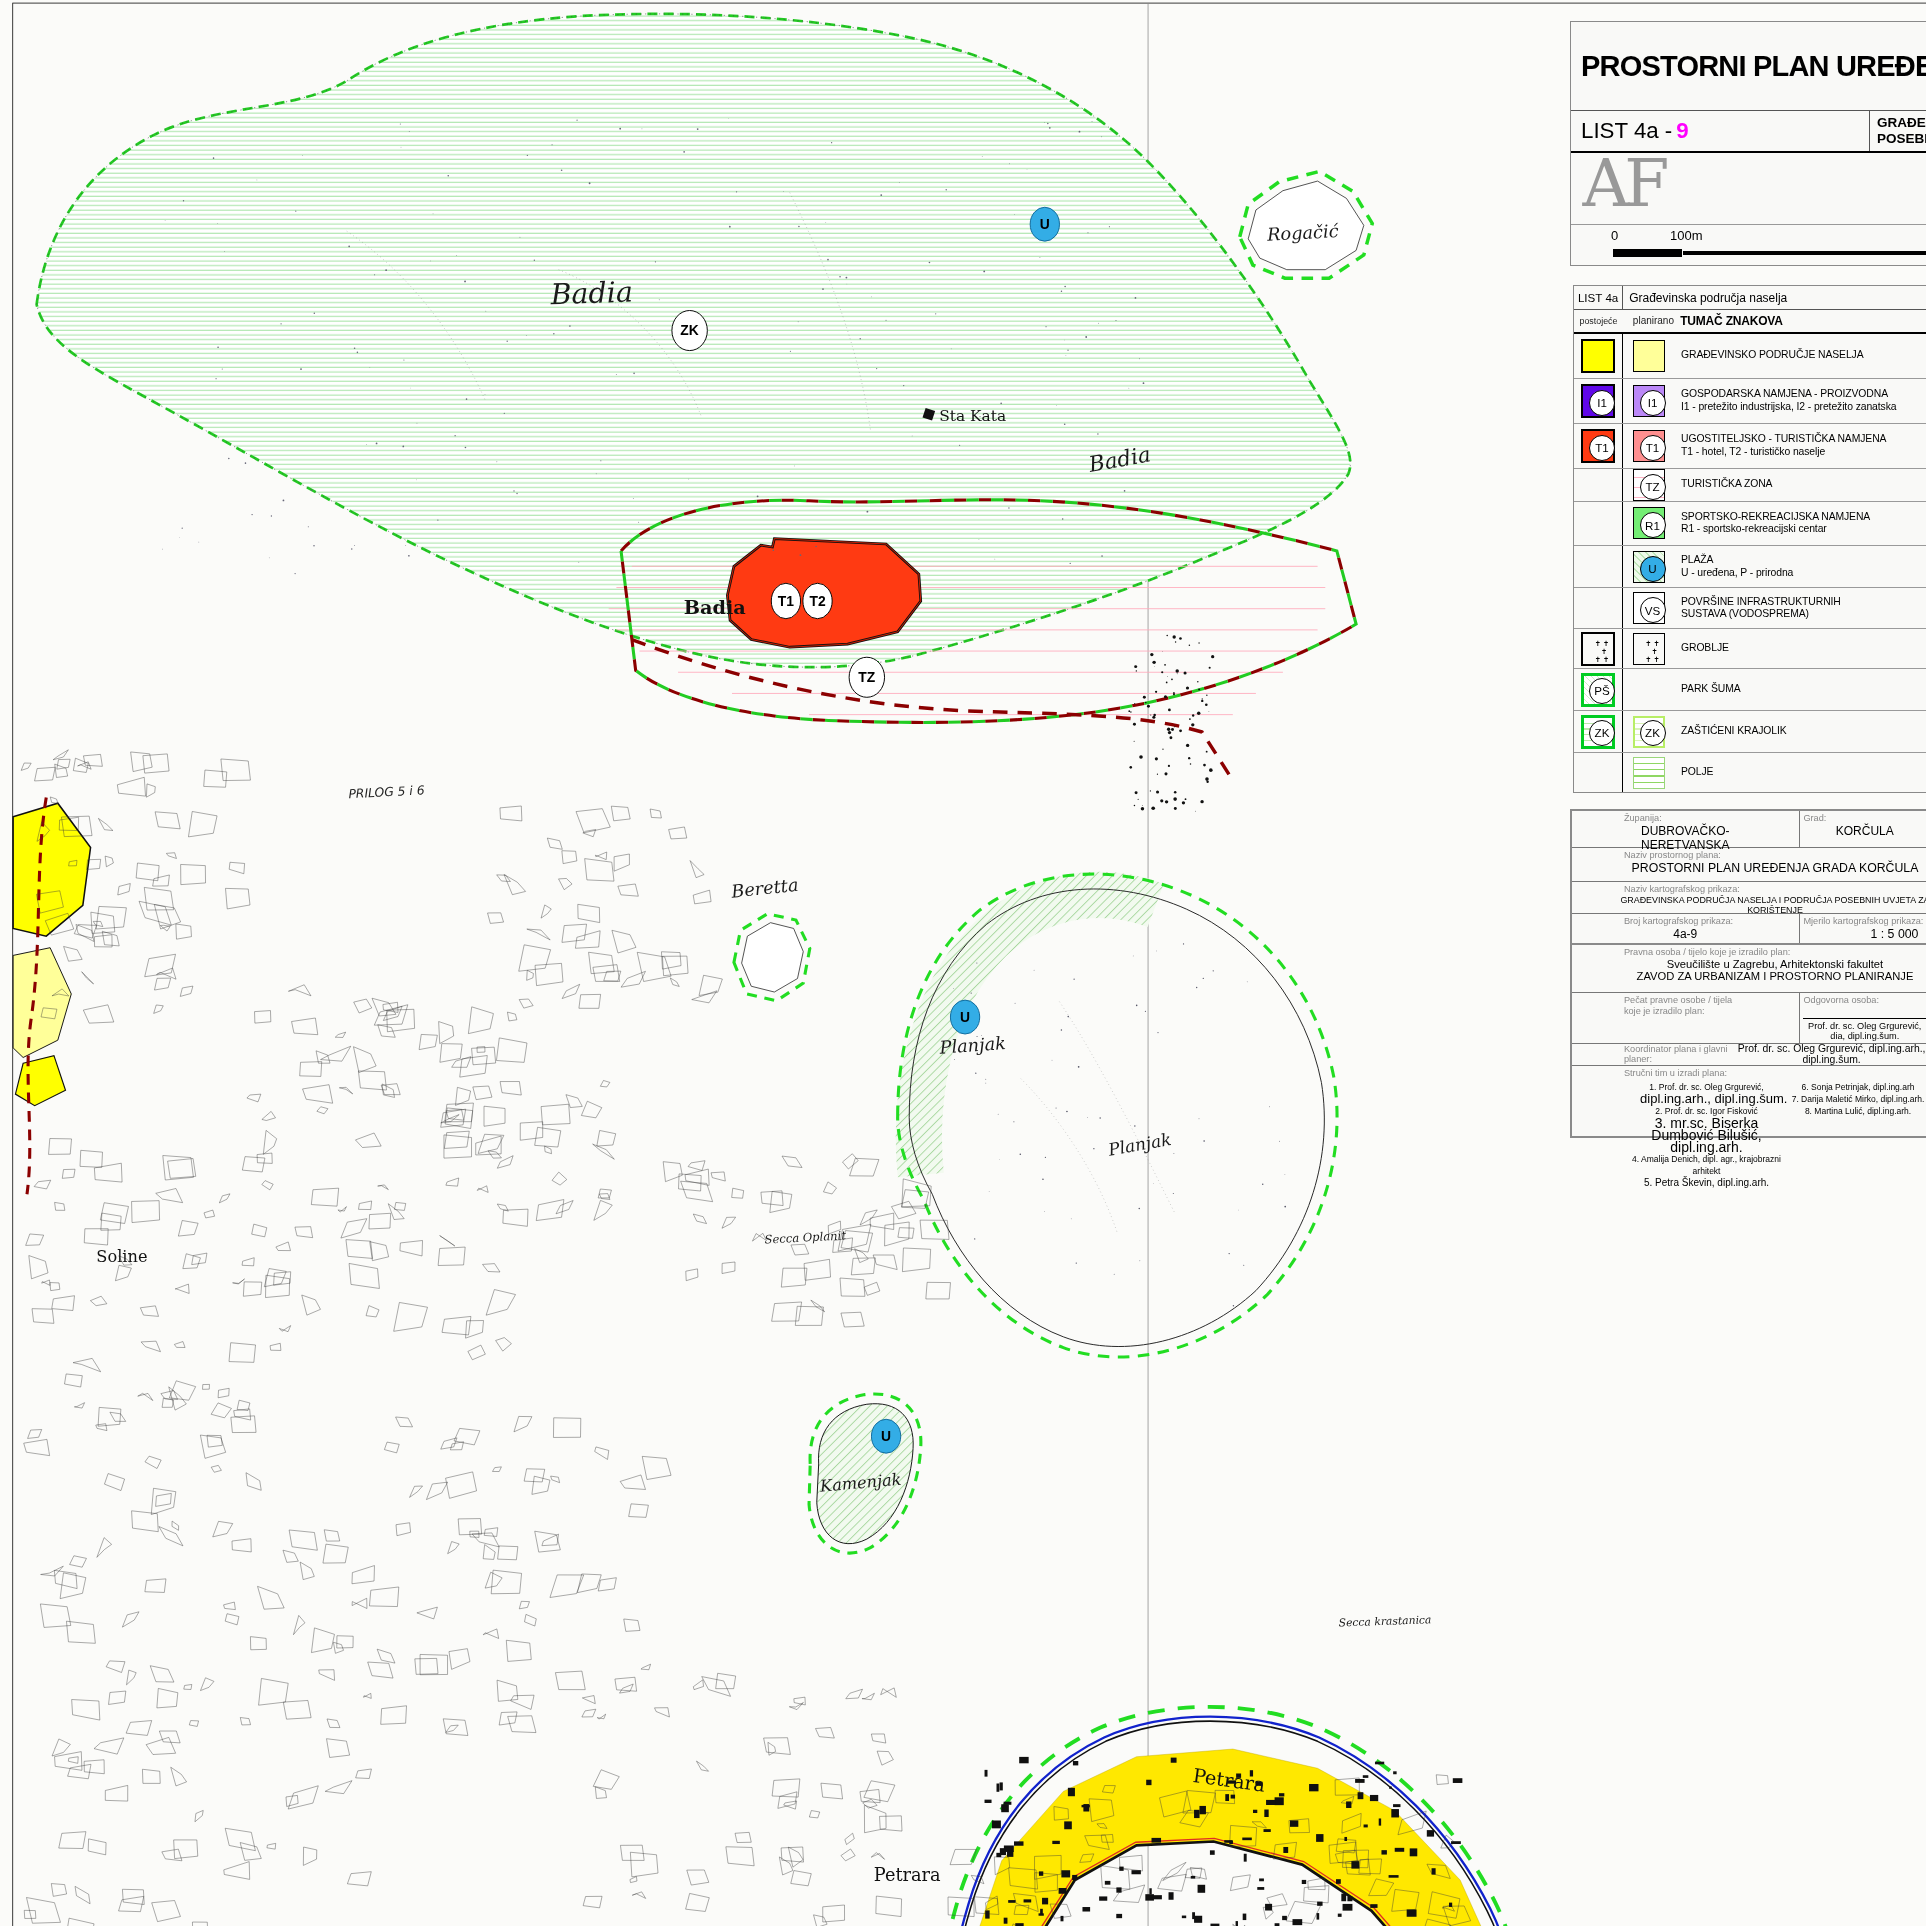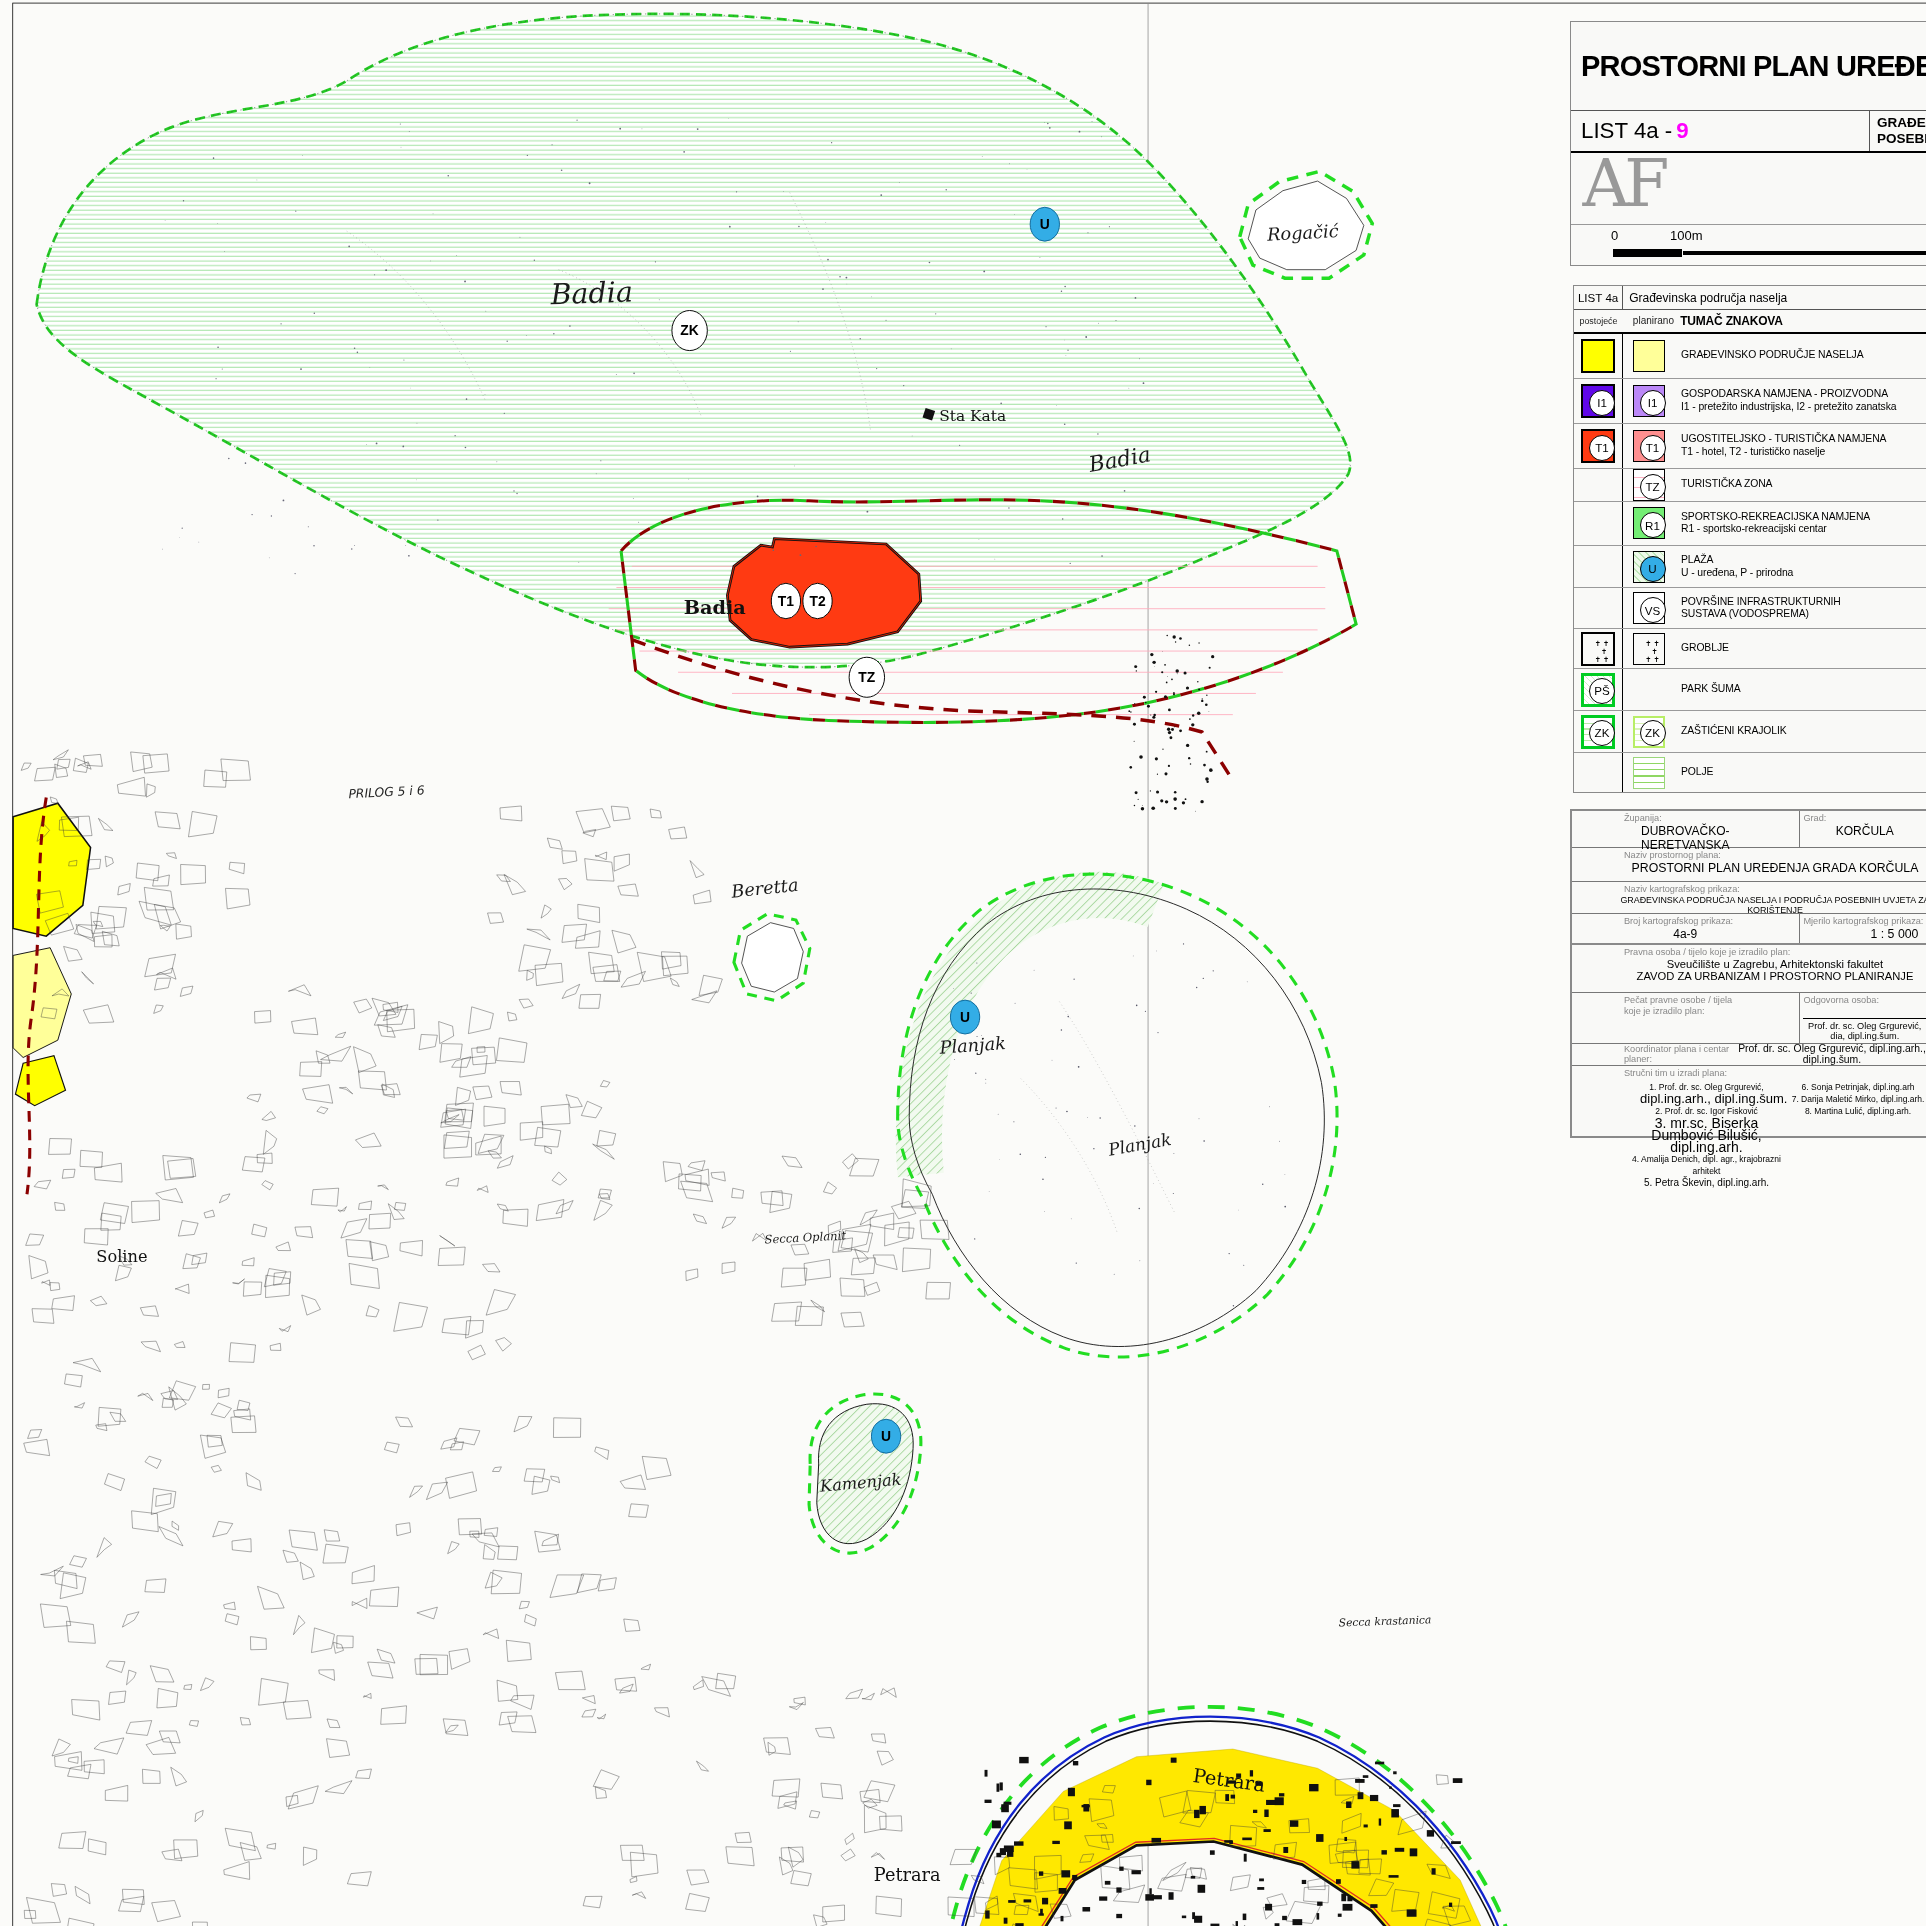--- a/index.html
+++ b/index.html
@@ -1569,21 +1569,21 @@
       <div class="cell">
         <div class="lab">Pečat pravne osobe / tijela koje je izradilo plan:</div>
       </div>
       <div class="cell" style="display:flex;flex-direction:column;justify-content:space-between">
         <div class="lab">Odgovorna osoba:</div>
         <div class="val vcenter" style="font-size:9.2px;border-top:0.8px solid #000;margin:0 3.1px 2.3px 3.1px;padding-top:1.5px">Prof. dr. sc. Oleg Grgurević, dia, dipl.ing.šum.</div>
       </div>
     </div>
     <div class="row" style="height:21.6px;align-items:center">
       <div class="cell" style="display:flex;align-items:center">
-        <div class="lab" style="padding-top:0">Koordinator plana i centar planer:</div>
+        <div class="lab" style="padding-top:0">Koordinator plana i glavni planer:</div>
         <div class="val" style="font-size:10.4px">Prof. dr. sc. Oleg Grgurević, dipl.ing.arh., dipl.ing.šum.</div>
       </div>
     </div>
     <div class="row" style="flex:1;border-bottom:none">
       <div class="cell">
         <div class="lab">Stručni tim u izradi plana:</div>
         <div style="display:flex;padding:2.3px 3.1px 0 3.9px">
           <div style="flex:1.2">
             <div class="val" style="font-size:8.5px;line-height:12px">1. Prof. dr. sc. Oleg Grgurević,</div>
             <div class="val" style="font-size:13px;line-height:12px;white-space:pre">    dipl.ing.arh., dipl.ing.šum.</div>

